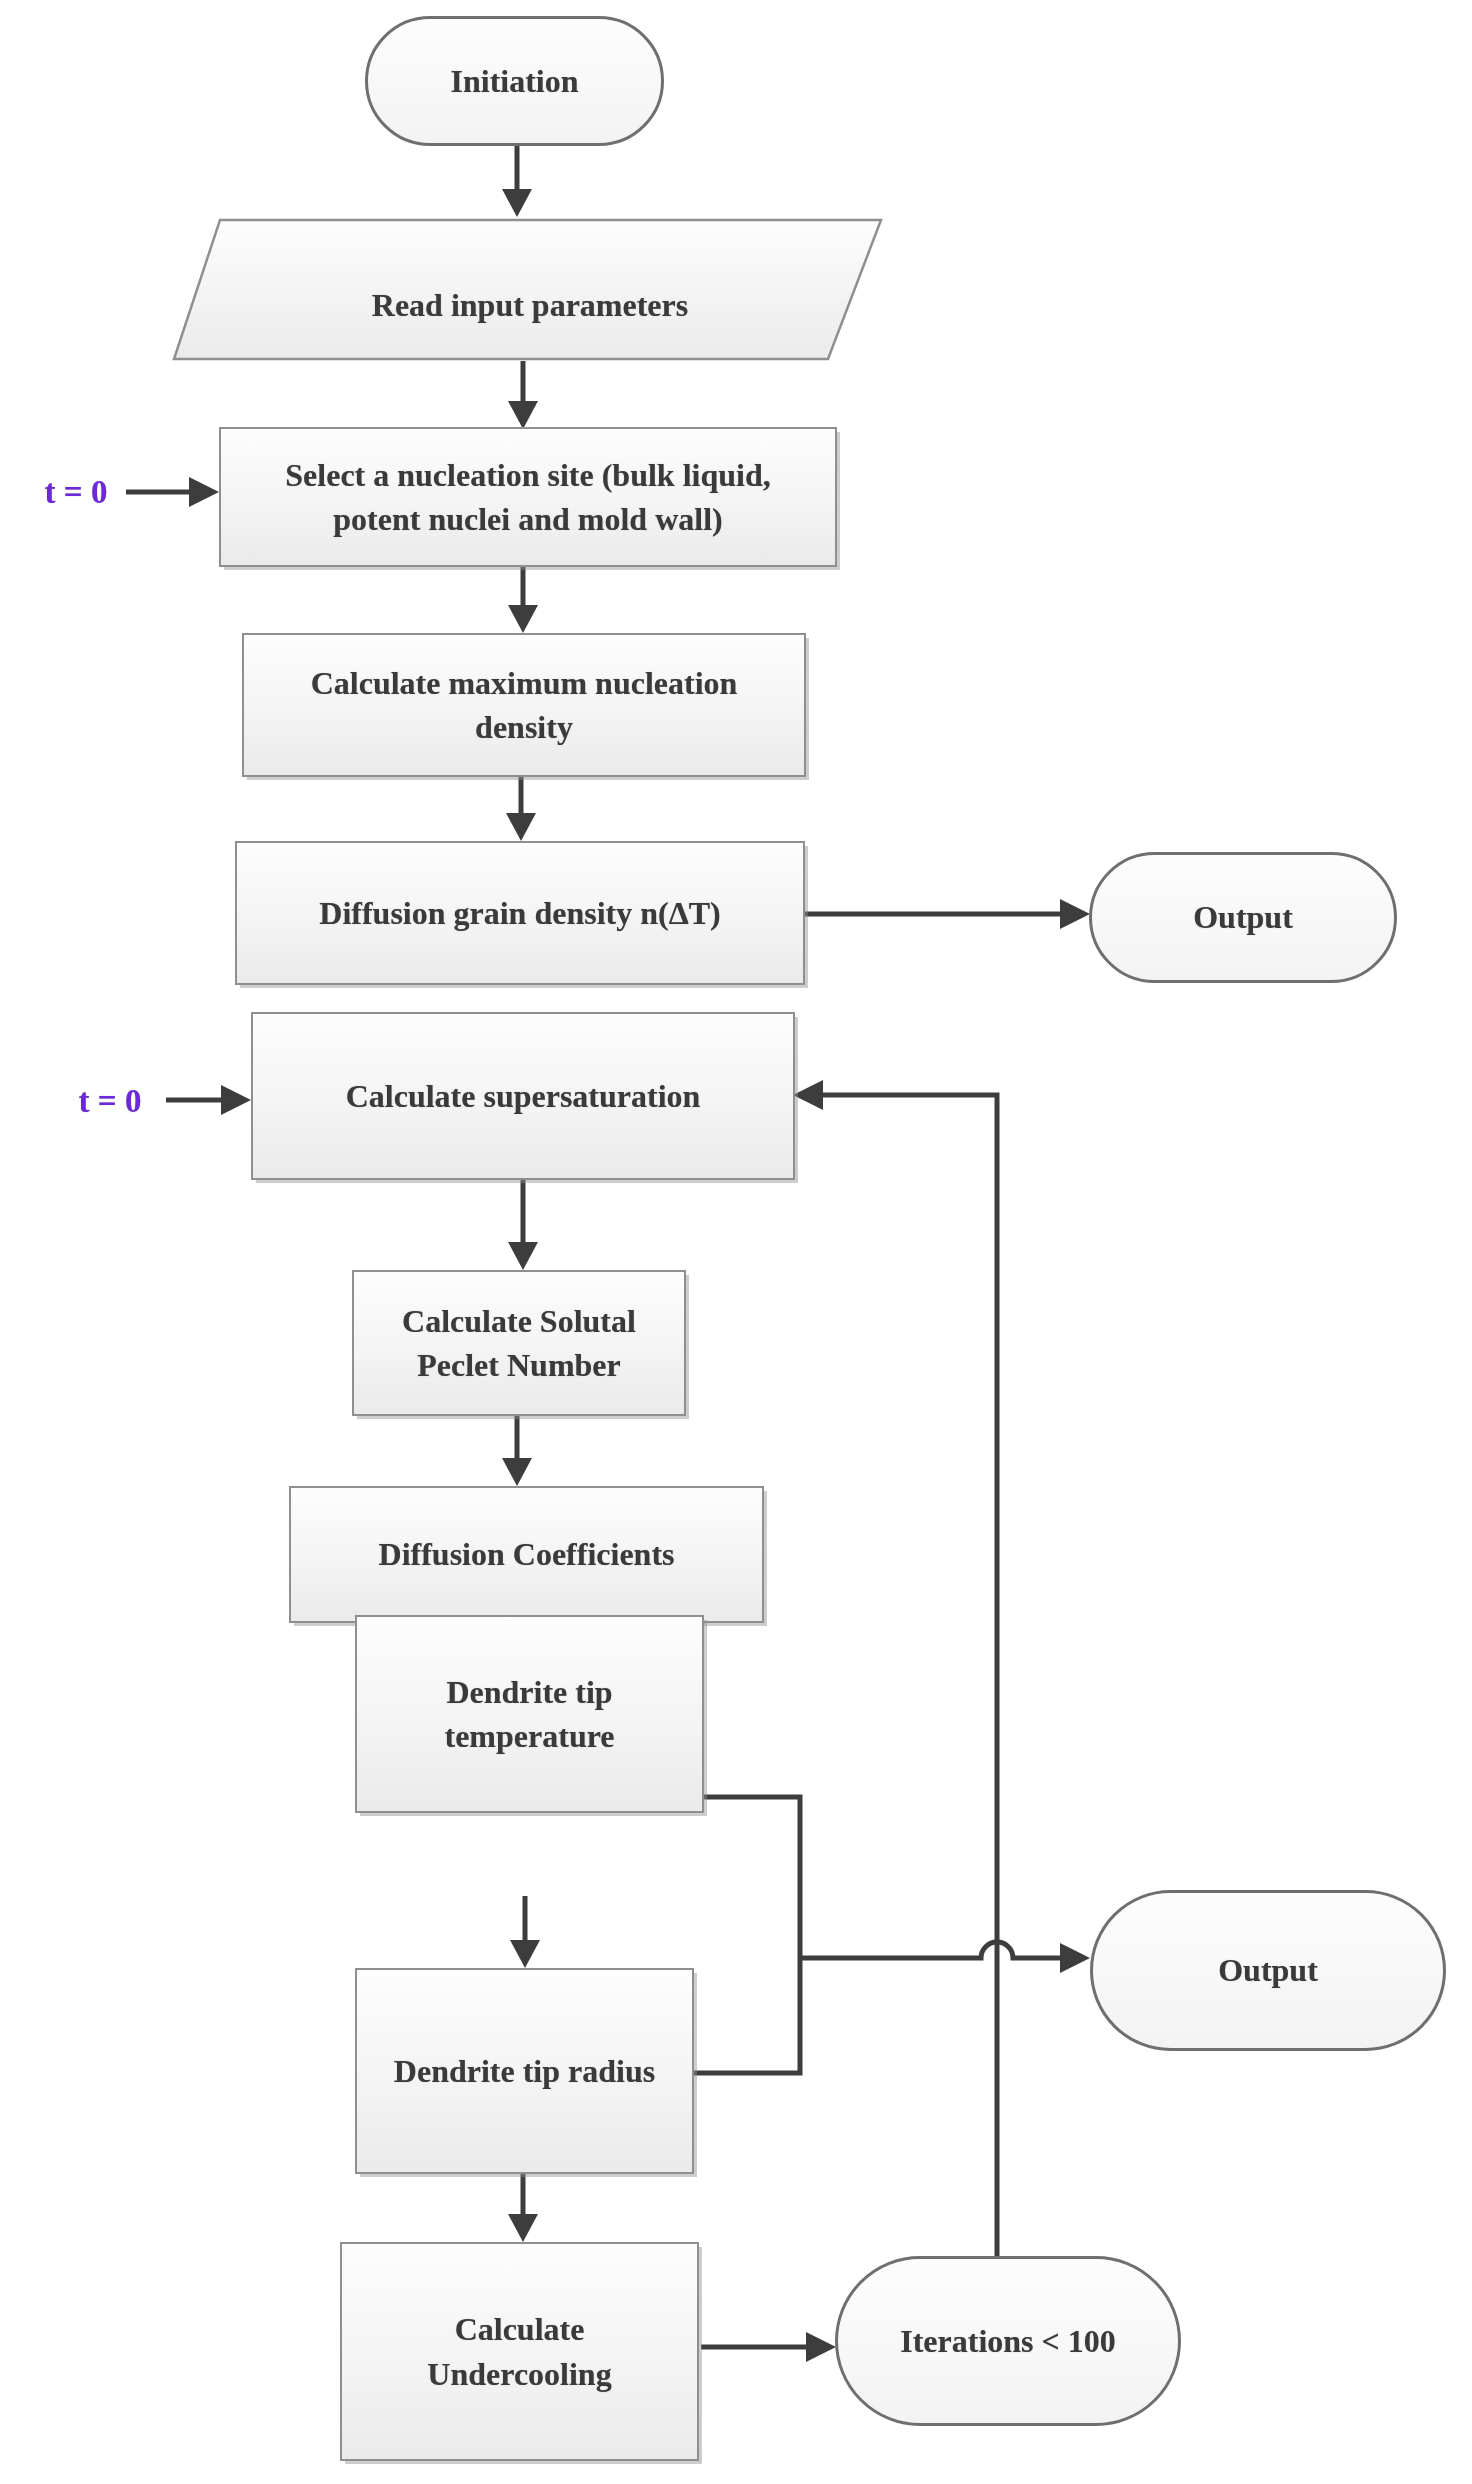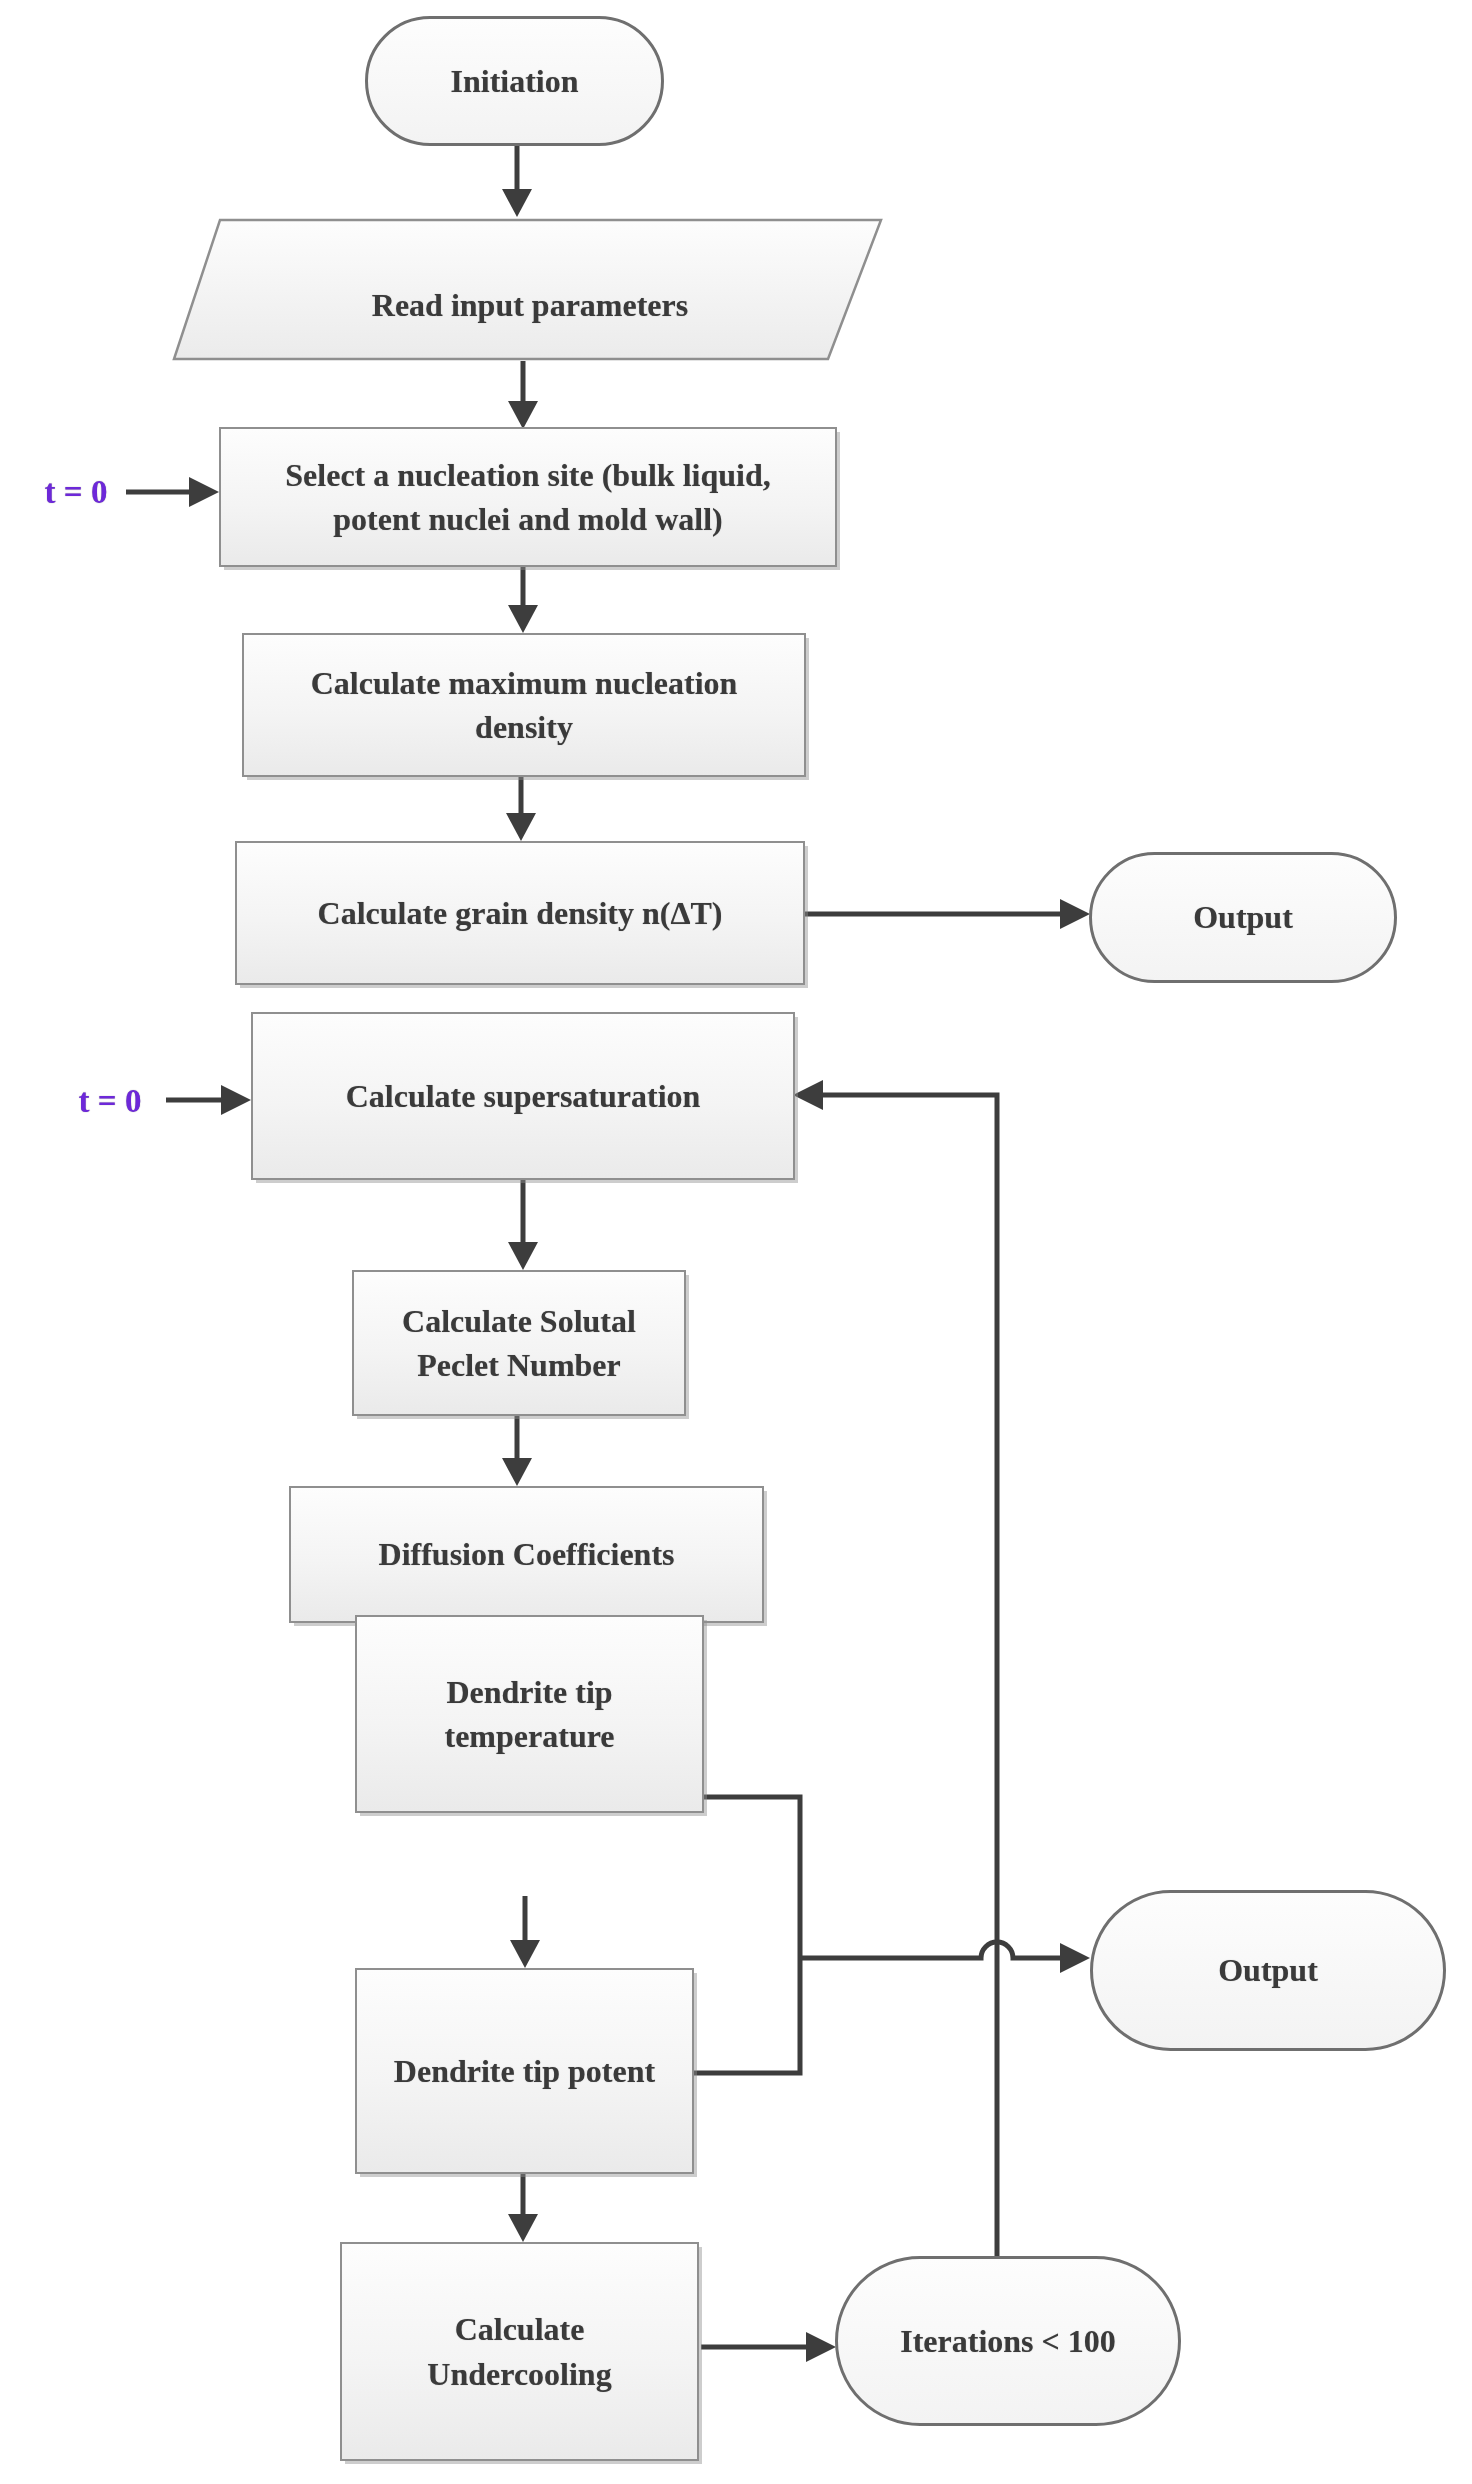--- a/index.html
+++ b/index.html
@@ -102,35 +102,35 @@
   <div class="node stadium" style="left:365px;top:16px;width:293px;height:124px;">Initiation</div>
 
   <div class="node io-label" style="left:190px;top:222px;width:680px;height:166px;">Read input parameters</div>
 
   <div class="node box" style="left:219px;top:427px;width:614px;height:136px;">Select a nucleation site (bulk liquid,
 potent nuclei and mold wall)</div>
 
   <div class="node box" style="left:242px;top:633px;width:560px;height:140px;">Calculate maximum nucleation
 density</div>
 
-  <div class="node box" style="left:235px;top:841px;width:566px;height:140px;">Calculate grain density n(ΔT)</div>
+  <div class="node box" style="left:235px;top:841px;width:566px;height:140px;">Diffusion grain density n(ΔT)</div>
 
   <div class="node stadium" style="left:1089px;top:852px;width:302px;height:125px;">Output</div>
 
   <div class="node box" style="left:251px;top:1012px;width:540px;height:164px;">Calculate supersaturation</div>
 
   <div class="node box" style="left:289px;top:1486px;width:471px;height:133px;">Diffusion Coefficients</div>
 
   <div class="node box" style="left:352px;top:1270px;width:330px;height:142px;">Calculate Solutal
 Peclet Number</div>
 
   <div class="node box" style="left:355px;top:1615px;width:345px;height:194px;">Dendrite tip
 temperature</div>
 
-  <div class="node box" style="left:355px;top:1968px;width:335px;height:202px;">Dendrite tip potent</div>
+  <div class="node box" style="left:355px;top:1968px;width:335px;height:202px;">Dendrite tip radius</div>
 
   <div class="node stadium" style="left:1090px;top:1890px;width:350px;height:155px;">Output</div>
 
   <div class="node box" style="left:340px;top:2242px;width:355px;height:215px;">Calculate
 Undercooling</div>
 
   <div class="node stadium" style="left:835px;top:2256px;width:340px;height:164px;">Iterations &lt; 100</div>
 
   <div class="t0" style="left:24px;top:470px;width:104px;height:44px;">t = 0</div>
 

